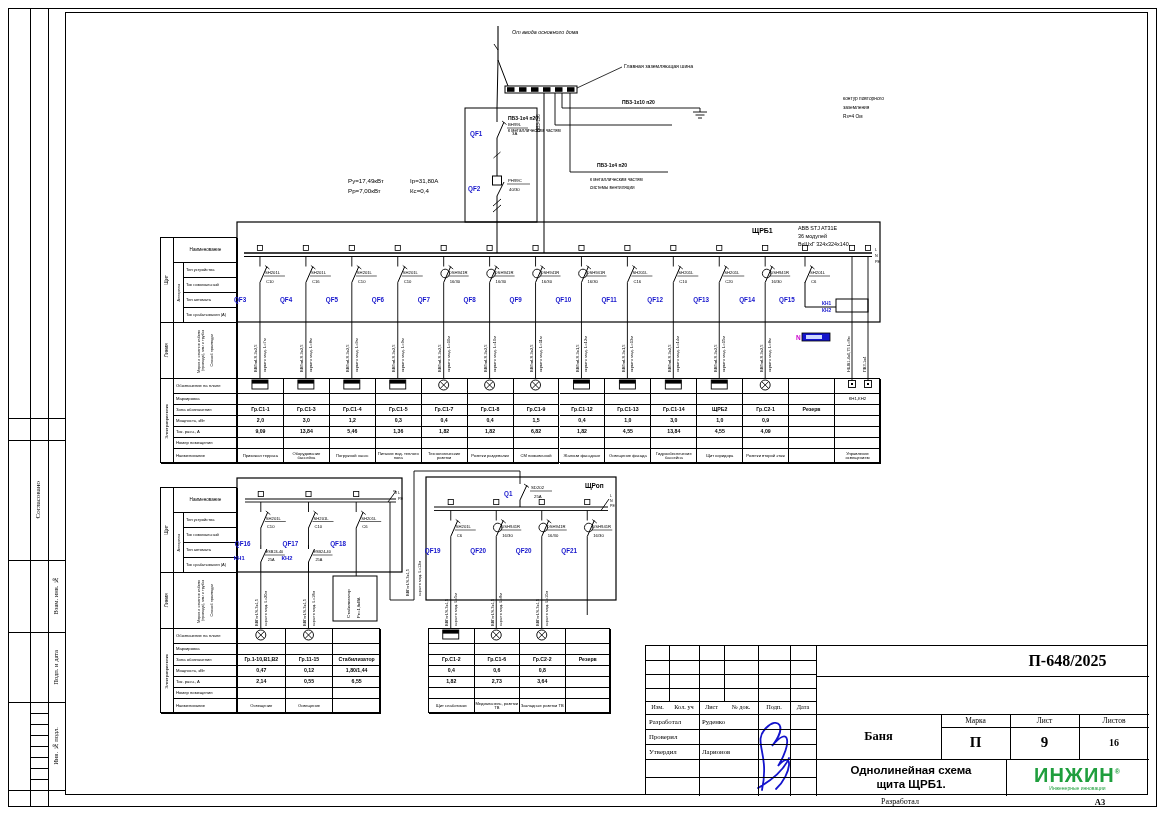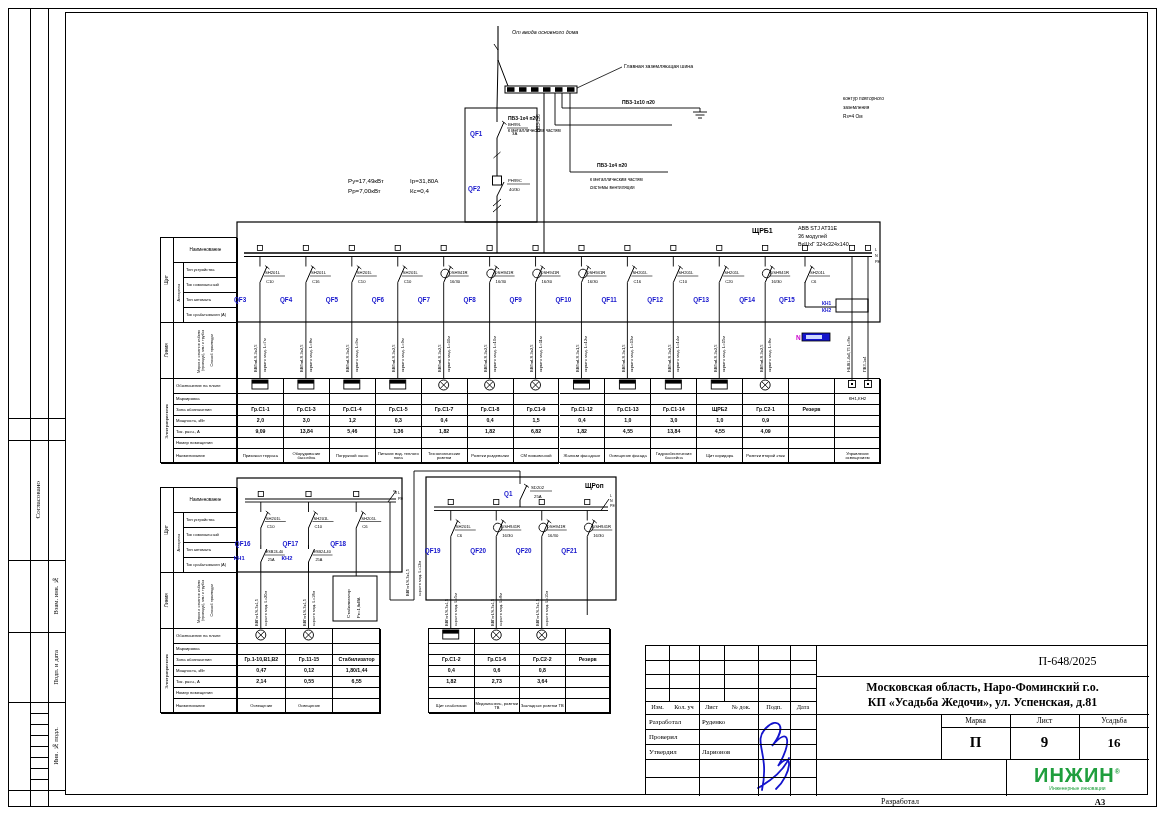--- a/index.html
+++ b/index.html
@@ -703,31 +703,32 @@
     <div class="cell serif" style="left:54px;top:98px;width:58px;height:15px;font-size:6.8px;justify-content:flex-start;padding-left:2px;">Ларионов</div>
 
     <div class="hl" style="left:170px;top:30px;width:333px;"></div>
     <div class="hl" style="left:170px;top:68px;width:333px;border-top-width:1.4px;"></div>
     <div class="hl" style="left:170px;top:113px;width:333px;border-top-width:1.4px;"></div>
     <div class="vl" style="left:295px;top:68px;height:45px;border-left-width:1.4px;"></div>
     <div class="hl" style="left:295px;top:81px;width:208px;"></div>
     <div class="vl" style="left:364px;top:68px;height:45px;"></div>
     <div class="vl" style="left:433px;top:68px;height:45px;"></div>
     <div class="vl" style="left:360px;top:113px;height:37px;border-left-width:1.4px;"></div>
-    <div class="cell serif" style="left:170px;top:0;width:333px;height:30px;font-size:12px;font-weight:normal;padding-left:170px;">П-648/2025</div>
-    <div class="abs serif" style="left:170px;top:30px;width:333px;height:38px;display:flex;flex-direction:column;align-items:center;justify-content:center;font-size:12px;font-weight:bold;line-height:1.25;">
-      <span>Московская область, Наро-Фоминский г.о.</span>
-      <span>КП «Усадьба Жедочи», ул. Успенская, д.81</span>
-    </div>
+    <div class="cell serif" style="left:170px;top:0;width:333px;height:30px;font-size:16px;font-weight:bold;padding-left:170px;">П-648/2025</div>
+    <div class="cell serif" style="left:170px;top:68px;width:125px;height:45px;font-size:12.5px;font-weight:bold;">Баня</div>
     <div class="cell serif" style="left:295px;top:68px;width:69px;height:13px;font-size:7.5px;">Марка</div>
     <div class="cell serif" style="left:364px;top:68px;width:69px;height:13px;font-size:7.5px;">Лист</div>
-    <div class="cell serif" style="left:433px;top:68px;width:70px;height:13px;font-size:7.5px;">Усадьба</div>
+    <div class="cell serif" style="left:433px;top:68px;width:70px;height:13px;font-size:7.5px;">Листов</div>
     <div class="cell serif" style="left:295px;top:81px;width:69px;height:32px;font-size:15px;font-weight:bold;">П</div>
     <div class="cell serif" style="left:364px;top:81px;width:69px;height:32px;font-size:15px;font-weight:bold;">9</div>
-    <div class="cell serif" style="left:433px;top:81px;width:70px;height:32px;font-size:13px;font-weight:bold;">16</div>
+    <div class="cell serif" style="left:433px;top:81px;width:70px;height:32px;font-size:10px;font-weight:bold;">16</div>
+    <div class="abs" style="left:170px;top:113px;width:190px;height:37px;display:flex;flex-direction:column;align-items:center;justify-content:center;font-size:11.5px;font-weight:bold;line-height:1.2;">
+      <span>Однолинейная схема</span>
+      <span>щита ЩРБ1.</span>
+    </div>
     <div class="abs" style="left:360px;top:113px;width:143px;height:37px;display:flex;flex-direction:column;align-items:center;justify-content:center;">
       <span style="font-size:20px;font-weight:900;letter-spacing:1px;color:#1f9e3d;line-height:1;"><span>ИНЖИН</span><sup style="font-size:7px;">®</sup></span>
       <span style="font-size:5px;color:#1f9e3d;">Инженерные инновации</span>
     </div>
   </div>
 
   <div class="abs serif" style="left:840px;top:797px;width:120px;text-align:center;font-size:8px;">Разработал</div>
   <div class="abs serif" style="left:1080px;top:797px;width:40px;text-align:center;font-size:8.5px;font-weight:bold;">А3</div>
 </div>
 

